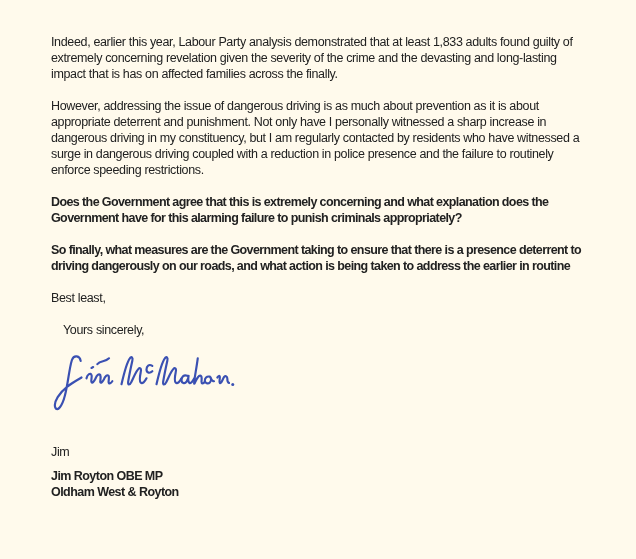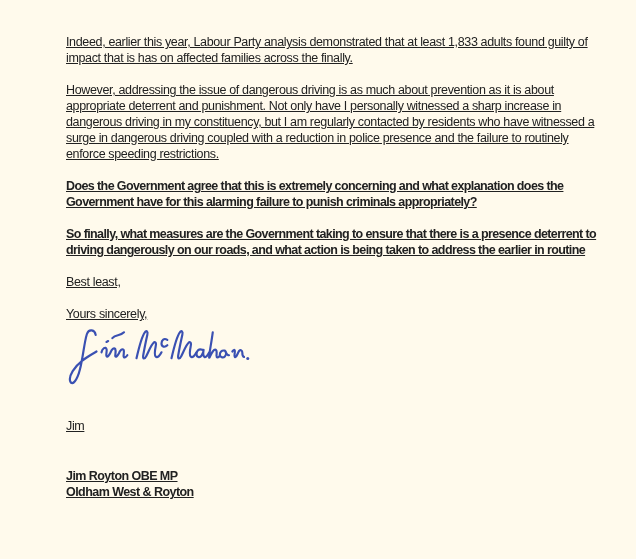--- a/index.html
+++ b/index.html
@@ -9,55 +9,55 @@
     height: 559px;
     background: #FFFAEC;
     overflow: hidden;
     font-family: "Liberation Sans", "DejaVu Sans", sans-serif;
     color: #212121;
   }
   .page {
     box-sizing: border-box;
     width: 636px;
     height: 559px;
-    padding: 34px 38px 0 66px;
-    text-decoration: underline;
+    padding: 34px 38px 0 51px;
   }
   .line {
     white-space: nowrap;
     font-size: 12.5px;
     line-height: 16px;
     letter-spacing: -0.35px;
   }
   .para { margin: 0 0 16px 0; }
   .para.bold .line {
     font-weight: 700;
     letter-spacing: -0.6px;
   }
-  .valediction { margin: 0; }
+  .valediction { margin: 12px; }
   .sig-block {
     margin: 2px 0 0 2px;
     height: 70px;
   }
   .informal-name {
     margin-top: 24px;
-    margin-bottom: 34px;
+    margin-bottom: 8px;
   }
   .sender .line {
     font-weight: 700;
     letter-spacing: -0.55px;
   }
 </style>
 </head>
 <body>
 
 <div class="page">
 
   <div class="para">
     <div class="line">Indeed, earlier this year, Labour Party analysis demonstrated that at least 1,833 adults found guilty of</div>
+    <div class="line">extremely concerning revelation given the severity of the crime and the devasting and long-lasting</div>
     <div class="line">impact that is has on affected families across the finally.</div>
   </div>
 
   <div class="para">
     <div class="line">However, addressing the issue of dangerous driving is as much about prevention as it is about</div>
     <div class="line">appropriate deterrent and punishment. Not only have I personally witnessed a sharp increase in</div>
     <div class="line">dangerous driving in my constituency, but I am regularly contacted by residents who have witnessed a</div>
     <div class="line">surge in dangerous driving coupled with a reduction in police presence and the failure to routinely</div>
     <div class="line">enforce speeding restrictions.</div>
   </div>

